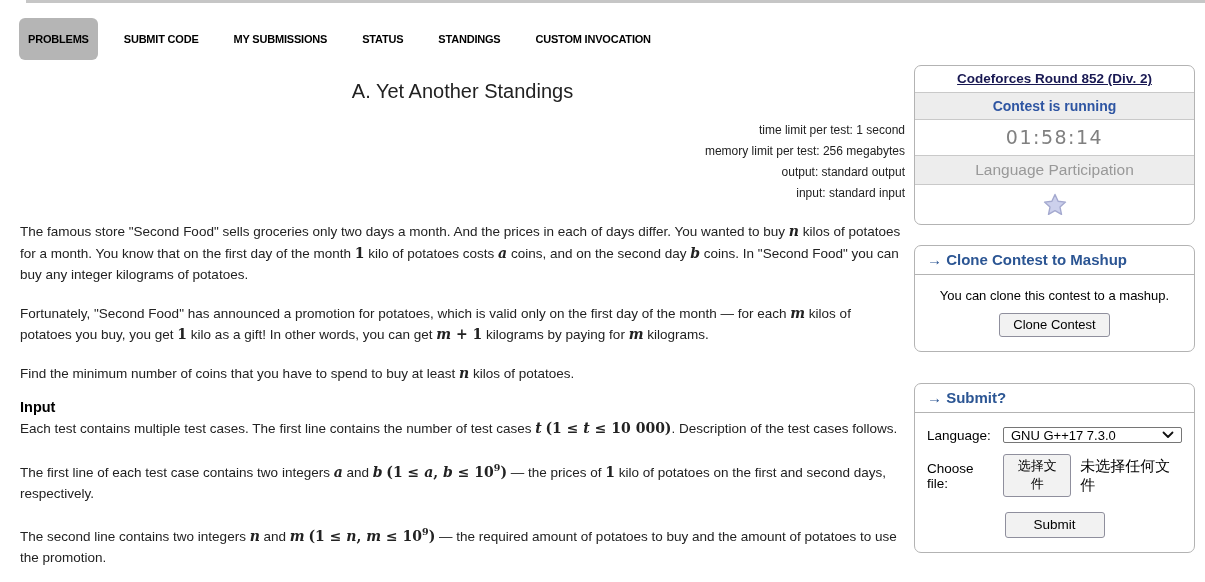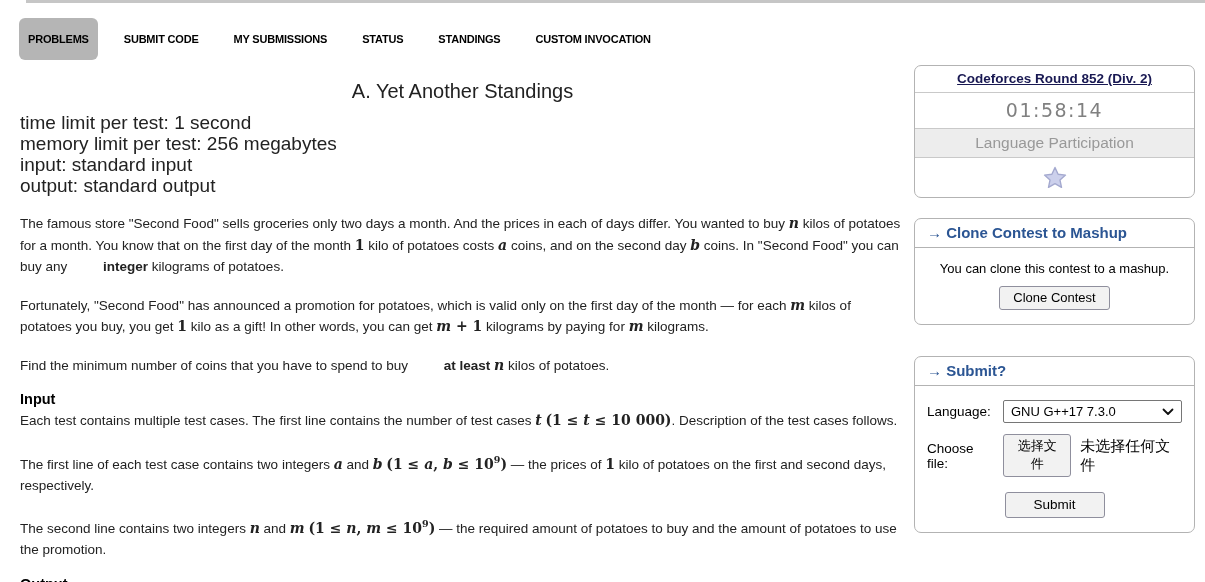--- a/index.html
+++ b/index.html
@@ -21,25 +21,25 @@
     cursor: pointer; white-space: nowrap; text-transform: uppercase;
   }
   .tab.active { background: #b5b5b5; }
 
   .main { display: flex; align-items: flex-start; }
   .content { width: 885px; margin-left: 20px; }
   .sidebar { width: 281px; margin-left: 9px; margin-top: 5px; }
 
   
   .problem-title { text-align: center; font-size: 20px; color: #212121; margin-top: 20px; }
-  .meta { text-align: left; font-size: 19px; line-height: 21px; margin-top: 9px; color: #222; }
+  .meta { text-align: right; font-size: 12px; line-height: 21px; margin-top: 17px; color: #222; }
   .stmt, .sec-p { font-size: 13.5px; line-height: 21.5px; margin: 17px 0 0 0; color: #222; }
   .section-title { font-size: 14.5px; font-weight: 700; color: #000; margin: 15px 0 0 0; }
   .section-title + .sec-p { margin-top: 3px; }
-  .seg-b { font-weight: 700; margin-left: 32px; }
+  .seg-b { font-weight: 400; }
   .seg-v { font-family: "DejaVu Serif", serif; font-style: italic; font-weight: 700; font-size: 14px; }
   .seg-m { font-family: "DejaVu Serif", serif; font-weight: 700; font-size: 14px; }
   sup.seg-s { font-family: "DejaVu Serif", serif; font-weight: 700; font-size: 9.5px; }
 
   
   .box { border: 1px solid #b3b3b3; border-radius: 7px; overflow: hidden; background: #fff; }
   .box-clone { margin-top: 20px; }
   .box-submit { margin-top: 31px; }
   .box-caption {
     padding: 5px 12px 6px 12px; font-size: 15px; font-weight: 700;
@@ -68,21 +68,21 @@
   .clone-btn { padding: 3px 13px 4px 13px; }
 
   
   .submit-form { padding: 14px 12px 14px 12px; }
   .form-grid {
     display: grid; grid-template-columns: 68px 1fr; column-gap: 8px; row-gap: 11px;
     align-items: center; font-size: 13.5px; color: #000;
   }
   .select {
     display: flex; justify-content: space-between; align-items: center;
-    border: 1px solid #767676; border-radius: 2px; height: 23px;
+    border: 1px solid #767676; border-radius: 2px; height: 16px;
     padding: 0 7px; font-size: 13px; background: #fff; cursor: pointer;
   }
   .file-row { display: flex; align-items: center; gap: 9px; }
   .file-btn { padding: 2px 8px 3px 8px; }
   .file-status { font-size: 15px; }
   .submit-row { text-align: center; margin-top: 15px; }
   .submit-btn { width: 100px; padding: 4px 0 5px 0; font-size: 13.5px; }
 </style>
 </head>
 <body>
@@ -98,22 +98,22 @@
   <span class="tab">Custom Invocation</span>
 </div>
 
 <div class="main">
 
   <div class="content">
     <div class="problem-title">A. Yet Another Standings</div>
     <div class="meta">
       <div>time limit per test: 1 second</div>
       <div>memory limit per test: 256 megabytes</div>
+      <div>output: standard output</div>
       <div>input: standard input</div>
-      <div>output: standard output</div>
     </div>
 
     <p class="stmt"><span class="seg-t">The famous store "Second Food" sells groceries only two days a month. And the prices in each of days differ. You wanted to buy </span><span class="seg-v">n</span><span class="seg-t"> kilos of potatoes for a month. You know that on the first day of the month </span><span class="seg-m">1</span><span class="seg-t"> kilo of potatoes costs </span><span class="seg-v">a</span><span class="seg-t"> coins, and on the second day </span><span class="seg-v">b</span><span class="seg-t"> coins. In "Second Food" you can buy any </span><span class="seg-b">integer</span><span class="seg-t"> kilograms of potatoes.</span></p>
     <p class="stmt"><span class="seg-t">Fortunately, "Second Food" has announced a promotion for potatoes, which is valid only on the first day of the month — for each </span><span class="seg-v">m</span><span class="seg-t"> kilos of potatoes you buy, you get </span><span class="seg-m">1</span><span class="seg-t"> kilo as a gift! In other words, you can get </span><span class="seg-v">m</span><span class="seg-m"> + 1</span><span class="seg-t"> kilograms by paying for </span><span class="seg-v">m</span><span class="seg-t"> kilograms.</span></p>
     <p class="stmt"><span class="seg-t">Find the minimum number of coins that you have to spend to buy </span><span class="seg-b">at least</span><span class="seg-t"> </span><span class="seg-v">n</span><span class="seg-t"> kilos of potatoes.</span></p>
 
     <div class="section-title">Input</div>
     <p class="sec-p"><span class="seg-t">Each test contains multiple test cases. The first line contains the number of test cases </span><span class="seg-v">t</span><span class="seg-t"> </span><span class="seg-m">(1 ≤ </span><span class="seg-v">t</span><span class="seg-m"> ≤ 10 000)</span><span class="seg-t">. Description of the test cases follows.</span></p>
     <p class="sec-p"><span class="seg-t">The first line of each test case contains two integers </span><span class="seg-v">a</span><span class="seg-t"> and </span><span class="seg-v">b</span><span class="seg-t"> </span><span class="seg-m">(1 ≤ </span><span class="seg-v">a</span><span class="seg-m">, </span><span class="seg-v">b</span><span class="seg-m"> ≤ 10</span><sup class="seg-s">9</sup><span class="seg-m">)</span><span class="seg-t"> — the prices of </span><span class="seg-m">1</span><span class="seg-t"> kilo of potatoes on the first and second days, respectively.</span></p>
     <p class="sec-p"><span class="seg-t">The second line contains two integers </span><span class="seg-v">n</span><span class="seg-t"> and </span><span class="seg-v">m</span><span class="seg-t"> </span><span class="seg-m">(1 ≤ </span><span class="seg-v">n</span><span class="seg-m">, </span><span class="seg-v">m</span><span class="seg-m"> ≤ 10</span><sup class="seg-s">9</sup><span class="seg-m">)</span><span class="seg-t"> — the required amount of potatoes to buy and the amount of potatoes to use the promotion.</span></p>
@@ -121,20 +121,21 @@
     <div class="section-title">Output</div>
     <p class="sec-p"><span class="seg-t">For each test case print one integer — the minimum number of coins that you have to pay to buy at least </span><span class="seg-v">n</span><span class="seg-t"> kilos of potatoes.</span></p>
   </div>
 
   <div class="sidebar">
 
     <div class="box box-contest">
       <div class="c-row c-title">
         <a>Codeforces Round 852 (Div. 2)</a>
       </div>
+      <div class="c-row c-status">Contest is running</div>
       <div class="c-row c-timer">01:58:14</div>
       <div class="c-row c-virtual">Language Participation</div>
       <div class="c-row c-star">
         <svg width="24" height="22" viewBox="0 0 24 22">
           <path d="M12 1.5 L15.1 8.3 L22.5 9.1 L17 14.1 L18.5 21.4 L12 17.7 L5.5 21.4 L7 14.1 L1.5 9.1 L8.9 8.3 Z" fill="#ccd0ec" stroke="#a4a9cf" stroke-width="1.4" stroke-linejoin="round"></path>
         </svg>
       </div>
     </div>
 
     <div class="box box-clone">

